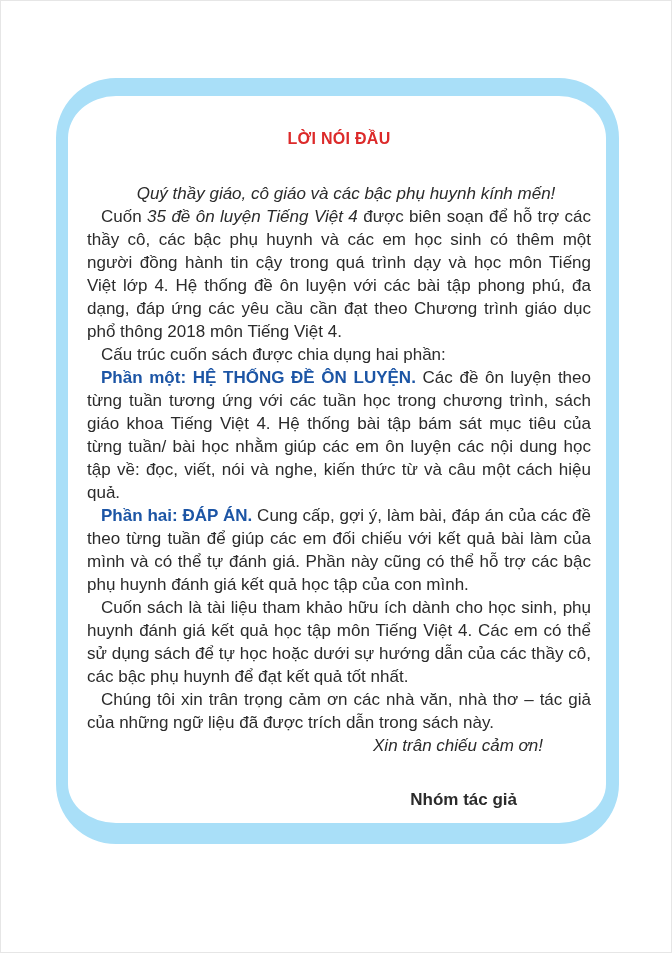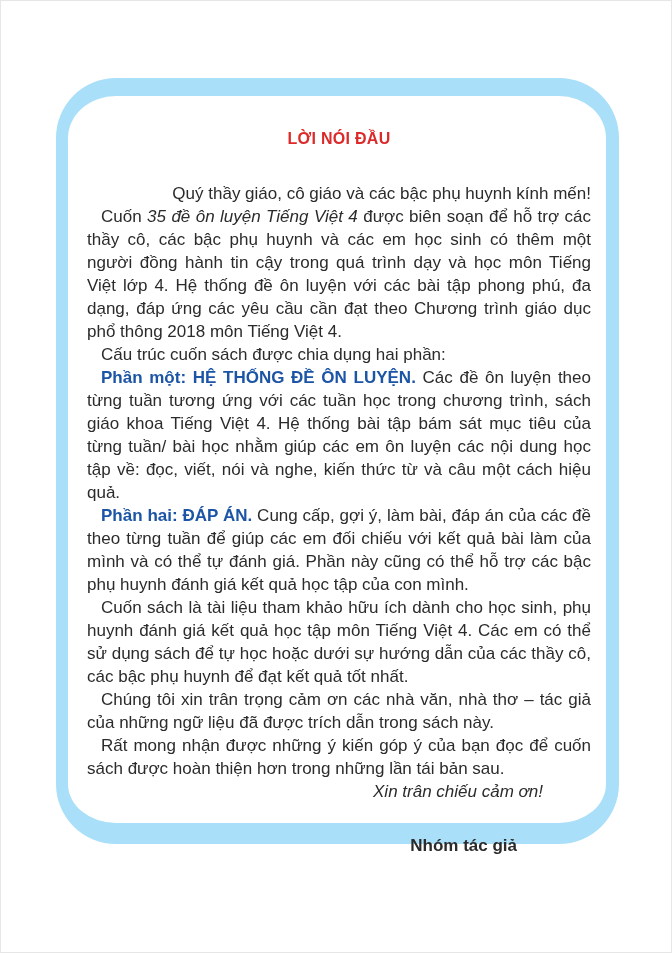--- a/index.html
+++ b/index.html
@@ -36,21 +36,21 @@
   }
   .title {
     margin: 0 0 14px 0;
     text-align: center;
     color: var(--title_red, #DC2A2A);
     font-size: 16px;
     font-weight: bold;
     letter-spacing: 0.3px;
   }
   p { margin: 0; text-align: justify; text-indent: 14px; }
-  p.greet { text-align: right; margin-top: 32px; }
+  p.greet { font-style: italic; text-align: center; margin-top: 32px; }
   .lead { color: var(--accent_blue, #1C55A5); font-weight: bold; }
   .book { font-style: italic; }
   p.signoff { text-align: right; text-indent: 0; padding-right: 48px; font-style: italic; }
   p.author  { text-align: right; text-indent: 0; padding-right: 74px; font-weight: bold; margin-top: 31px; }
 </style>
 </head>
 <body>
 
 <div class="page">
 
@@ -68,20 +68,19 @@
     <p>Cấu trúc cuốn sách được chia dụng hai phần:</p>
 
     <p><span class="lead">Phần một: HỆ THỐNG ĐỀ ÔN LUYỆN.</span><span> Các đề ôn luyện theo từng tuần tương ứng với các tuần học trong chương trình, sách giáo khoa Tiếng Việt 4. Hệ thống bài tập bám sát mục tiêu của từng tuần/ bài học nhằm giúp các em ôn luyện các nội dung học tập về: đọc, viết, nói và nghe, kiến thức từ và câu một cách hiệu quả.</span></p>
 
     <p><span class="lead">Phần hai: ĐÁP ÁN.</span><span> Cung cấp, gợi ý, làm bài, đáp án của các đề theo từng tuần để giúp các em đối chiếu với kết quả bài làm của mình và có thể tự đánh giá. Phần này cũng có thể hỗ trợ các bậc phụ huynh đánh giá kết quả học tập của con mình.</span></p>
 
     <p>Cuốn sách là tài liệu tham khảo hữu ích dành cho học sinh, phụ huynh đánh giá kết quả học tập môn Tiếng Việt 4. Các em có thể sử dụng sách để tự học hoặc dưới sự hướng dẫn của các thầy cô, các bậc phụ huynh để đạt kết quả tốt nhất.</p>
 
     <p>Chúng tôi xin trân trọng cảm ơn các nhà văn, nhà thơ – tác giả của những ngữ liệu đã được trích dẫn trong sách này.</p>
 
-    <p>Rất mong nhận được những ý kiến góp ý của bạn đọc để cuốn sách được hoàn thiện hơn trong những lần tái bản sau.</p>
 
     <p class="signoff">Xin trân chiếu cảm ơn!</p>
 
     <p class="author">Nhóm tác giả</p>
 
   </div>
 </div>
 
 </body></html>

